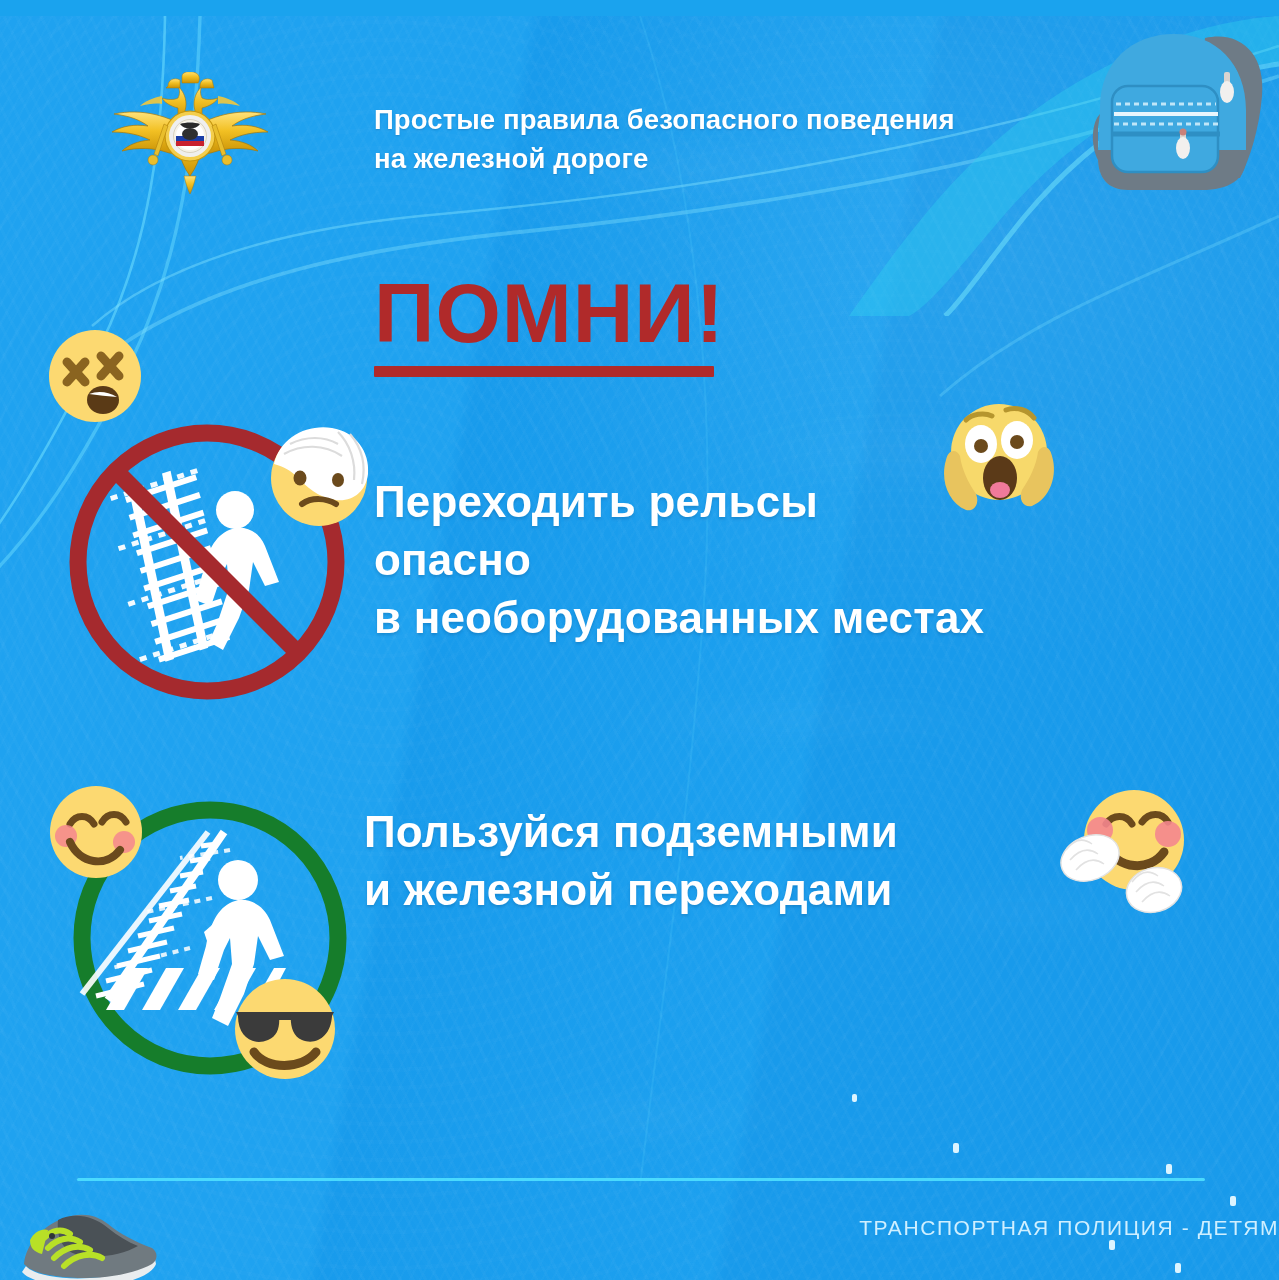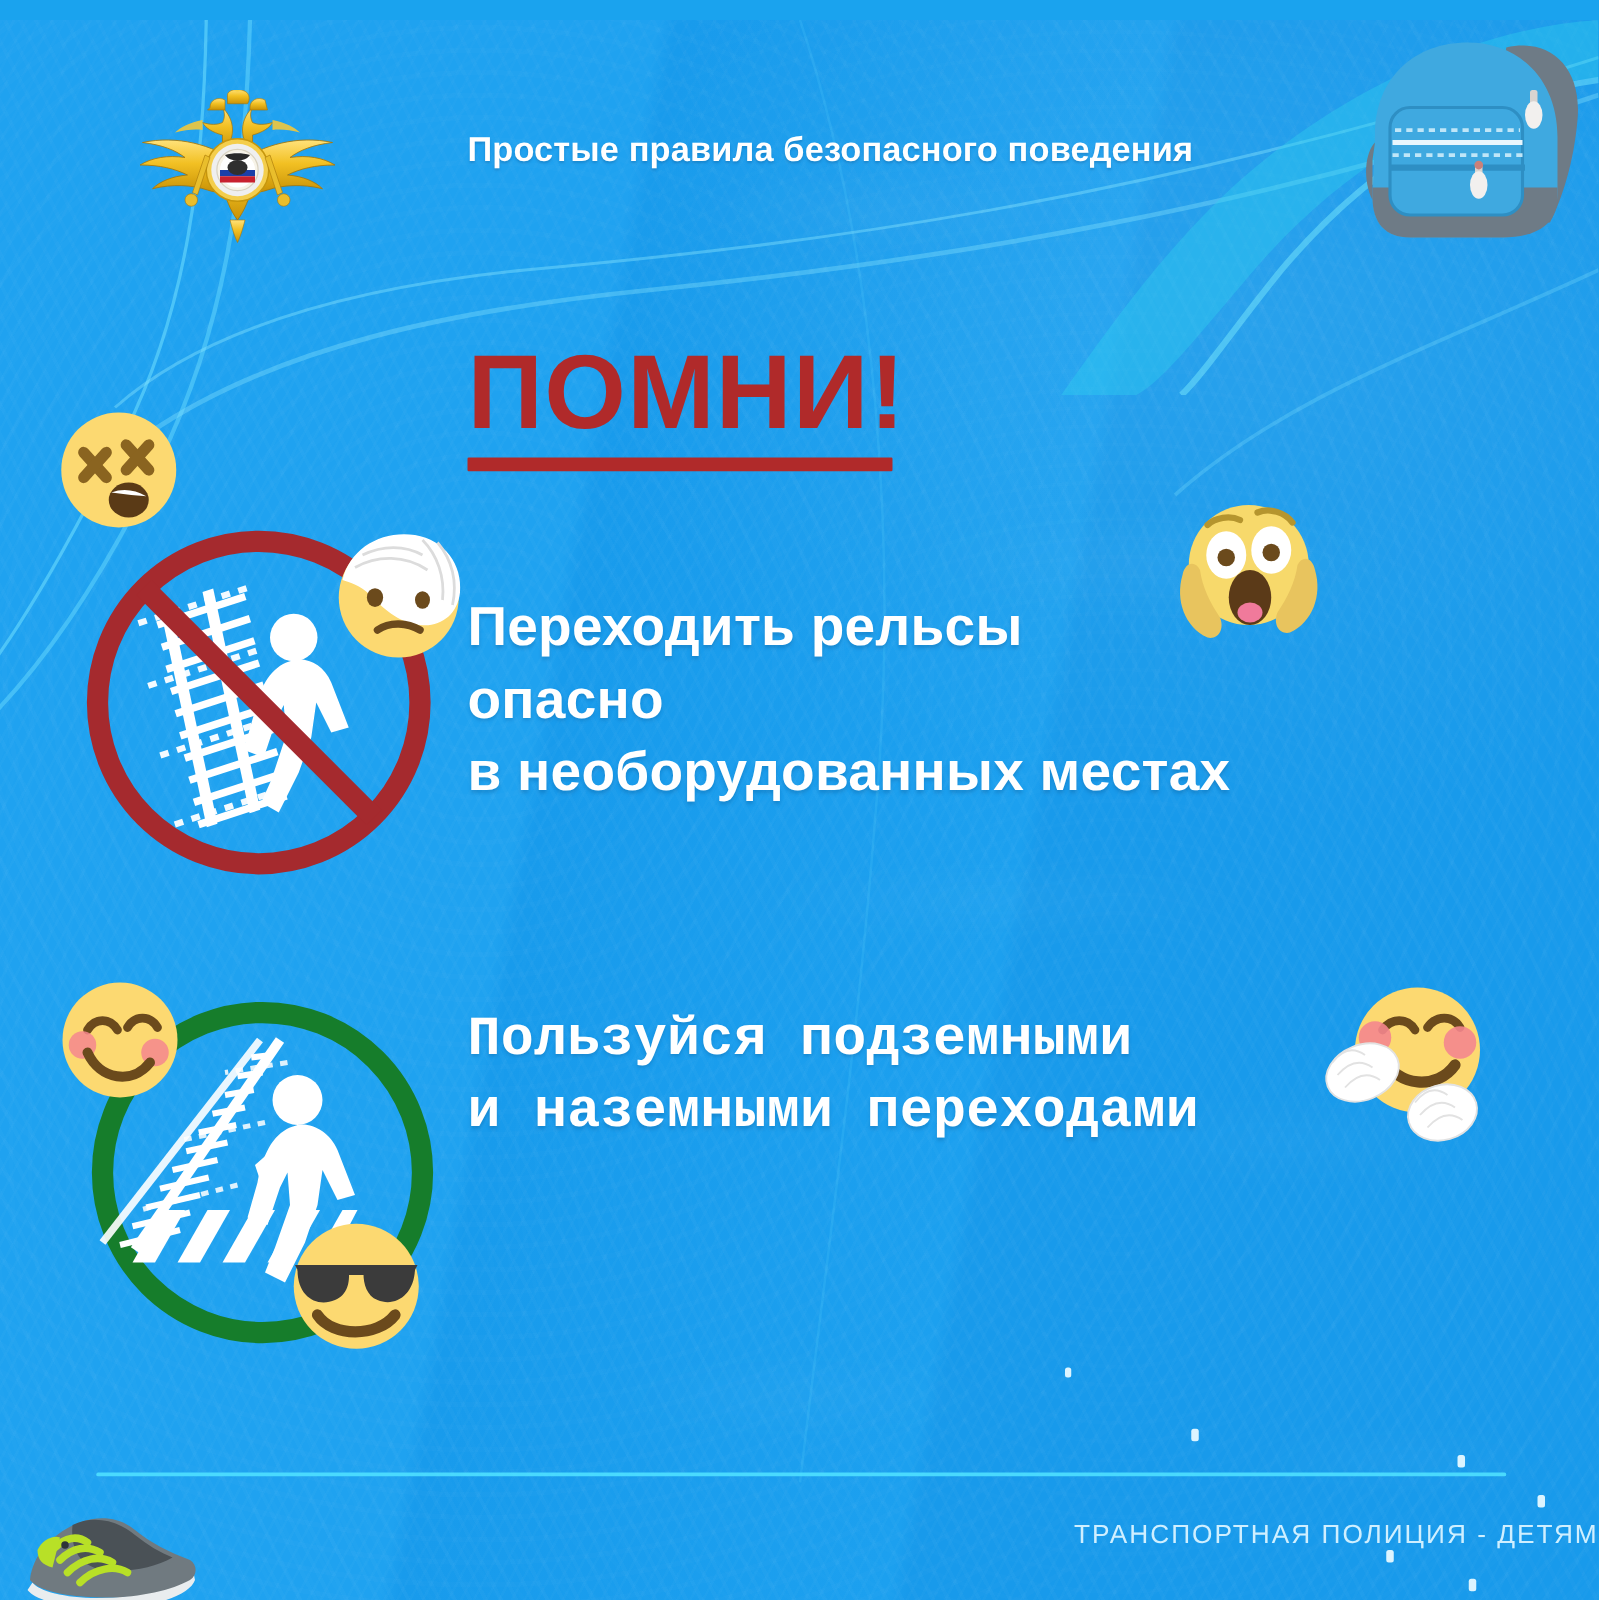--- a/index.html
+++ b/index.html
@@ -63,21 +63,21 @@
     margin-top:12px;width:340px;height:11px;background:#B02A2A;border-radius:1px;
   }
 
   
   .rule-text{
     position:absolute;color:#ffffff;font-weight:bold;
     font-size:44px;line-height:1.32;letter-spacing:.2px;
     text-shadow:0 2px 3px rgba(0,60,110,.22);
   }
   #rule-1-text{left:374px;top:457px;width:790px;}
-  #rule-2-text{left:374px;top:787px;width:800px;font-family:Liberation Mono, monospace;}
+  #rule-2-text{left:364px;top:787px;width:800px;}
 
   
   #sign-prohibit{position:absolute;left:57px;top:396px;width:300px;height:300px;}
   #sign-allow{position:absolute;left:60px;top:772px;width:300px;height:300px;}
 
   
   .emoji{position:absolute;}
   #emoji-dizzy{left:45px;top:310px;width:100px;height:100px;}
   #emoji-bandage{left:262px;top:402px;width:114px;height:114px;}
   #emoji-scream{left:938px;top:378px;width:122px;height:122px;}
@@ -183,20 +183,21 @@
     <g>
       <rect x="154" y="54" width="6" height="12" rx="2" fill="#D9D4D0"></rect>
       <ellipse cx="157" cy="74" rx="7" ry="11" fill="#F2F0EE"></ellipse>
     </g>
 
     <path d="M30 96 C 22 104, 20 126, 28 142 L 28 110 Z" fill="#6E7B86"></path>
   </svg>
 
   <div id="header-title">
     <div>Простые правила безопасного поведения</div>
+    <div>на железной дороге</div>
   </div>
 
   <div id="remember-wrap">
     <div id="remember-title">ПОМНИ!</div>
     <div id="remember-rule"></div>
   </div>
 
   <svg id="sign-prohibit" viewBox="0 0 300 300">
     <circle cx="150" cy="150" r="129" fill="none" stroke="#A52A2E" stroke-width="17"></circle>
 
@@ -276,21 +277,21 @@
   </svg>
 
   <div class="rule-text" id="rule-1-text">
     <div>Переходить рельсы</div>
     <div>опасно</div>
     <div>в необорудованных местах</div>
   </div>
 
   <div class="rule-text" id="rule-2-text">
     <div>Пользуйся подземными</div>
-    <div>и наземными переходами</div>
+    <div>и железной переходами</div>
   </div>
 
   <svg class="emoji" id="emoji-dizzy" viewBox="0 0 100 100">
     <circle cx="50" cy="50" r="46" fill="#FCD971"></circle>
     <g stroke="#8A6420" stroke-width="9" stroke-linecap="round">
       <path d="M22 36 L 40 56"></path>
         <path d="M40 36 L 22 56"></path>
       <path d="M56 30 L 74 50"></path>
         <path d="M74 30 L 56 50"></path>
     </g>

